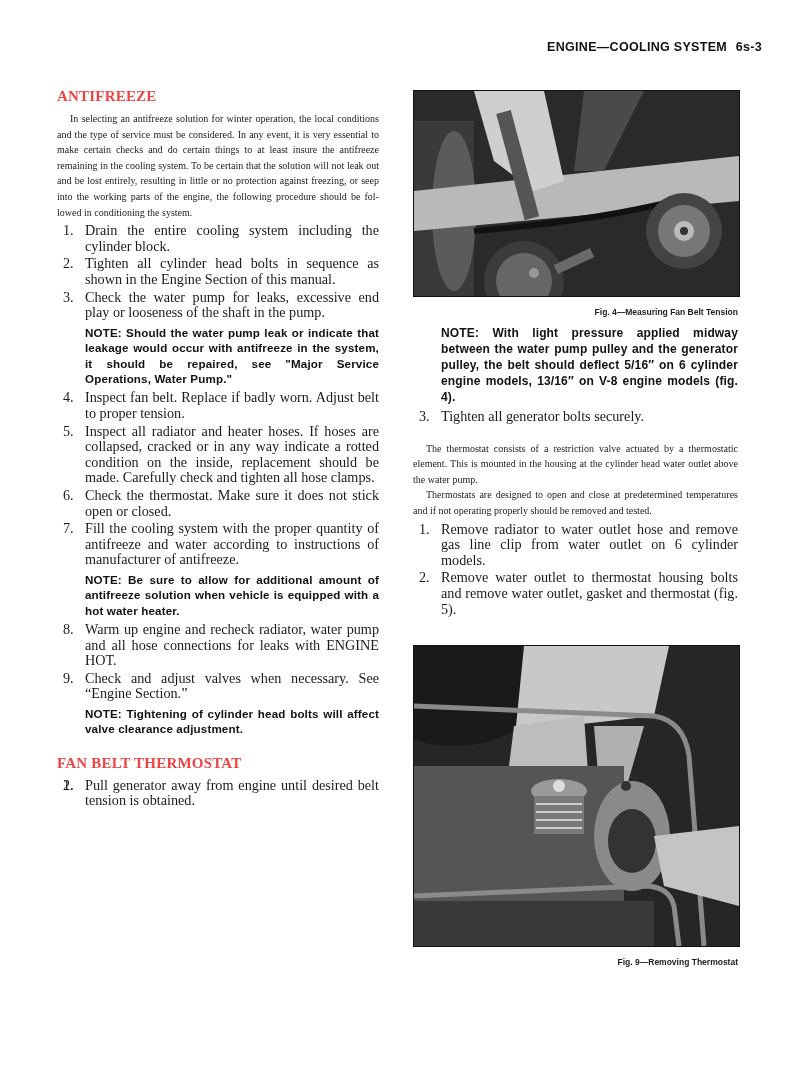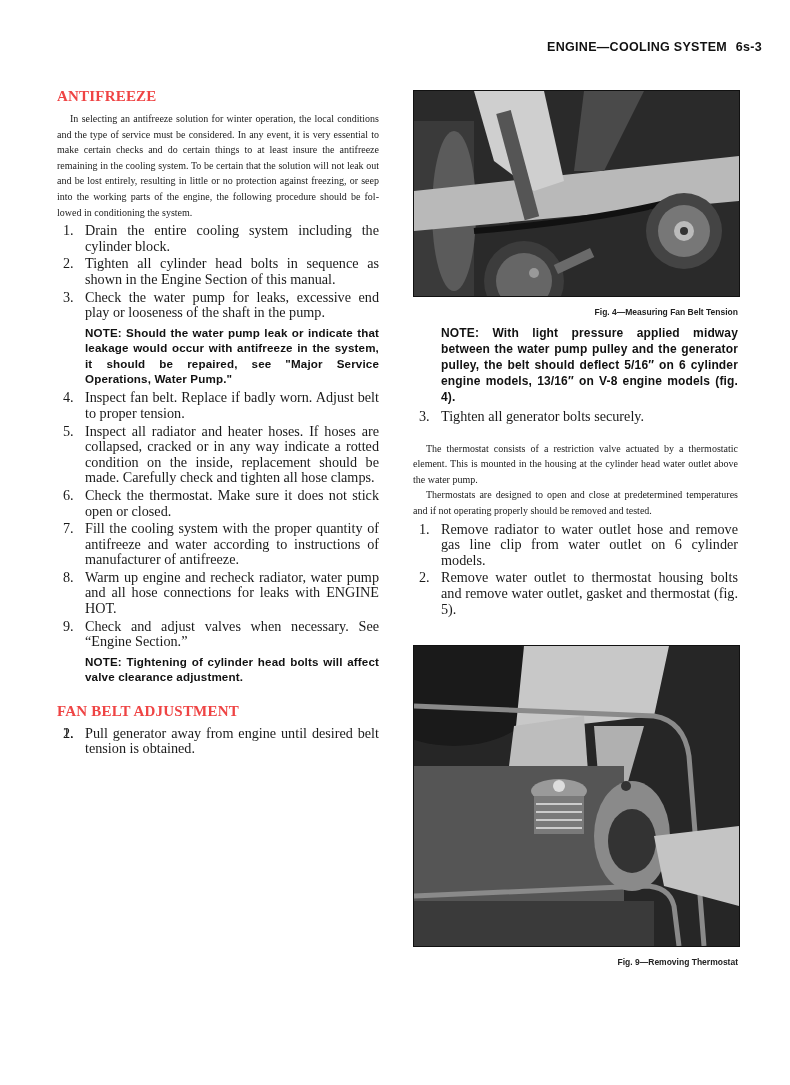--- a/index.html
+++ b/index.html
@@ -61,27 +61,28 @@
 
   <ol class="steps" id="antifreeze-steps">
       <li><span class="num">1.</span><span>Drain the entire cooling system including the cylinder block.</span></li>
       <li><span class="num">2.</span><span>Tighten all cylinder head bolts in sequence as shown in the Engine Section of this manual.</span></li>
       <li><span class="num">3.</span><span>Check the water pump for leaks, excessive end play or looseness of the shaft in the pump.</span></li>
       <div class="note">NOTE: Should the water pump leak or in­dicate that leakage would occur with antifreeze in the system, it should be re­paired, see "Major Service Operations, Water Pump."</div>
       <li><span class="num">4.</span><span>Inspect fan belt. Replace if badly worn. Ad­just belt to proper tension.</span></li>
       <li><span class="num">5.</span><span>Inspect all radiator and heater hoses. If hoses are collapsed, cracked or in any way indicate a rotted condition on the inside, replacement should be made. Carefully check and tighten all hose clamps.</span></li>
       <li><span class="num">6.</span><span>Check the thermostat. Make sure it does not stick open or closed.</span></li>
       <li><span class="num">7.</span><span>Fill the cooling system with the proper quan­tity of antifreeze and water according to in­structions of manufacturer of antifreeze.</span></li>
+      <div class="note">NOTE: Be sure to allow for additional amount of antifreeze solution when vehi­cle is equipped with a hot water heater.</div>
       <li><span class="num">8.</span><span>Warm up engine and recheck radiator, water pump and all hose connections for leaks with ENGINE HOT.</span></li>
       <li><span class="num">9.</span><span>Check and adjust valves when necessary. See “Engine Section.”</span></li>
       <div class="note">NOTE: Tightening of cylinder head bolts will affect valve clearance adjustment.</div>
     </ol>
 
   <div class="gap-section"></div>
-  <h2 class="section">FAN BELT ADJUSTMENT</h2>
+  <h2 class="section">FAN BELT THERMOSTAT</h2>
   <ol class="steps">
     <li><span class="num">1.</span></li>
     <li><span class="num">2.</span><span>Pull generator away from engine until de­sired belt tension is obtained.</span></li>
   </ol>
 </div>
 
 <div class="col col-right">
   <div class="figure fig4">
     <svg width="325" height="205" viewBox="0 0 325 205">
       <rect width="325" height="205" fill="#2a2a2a"></rect>

